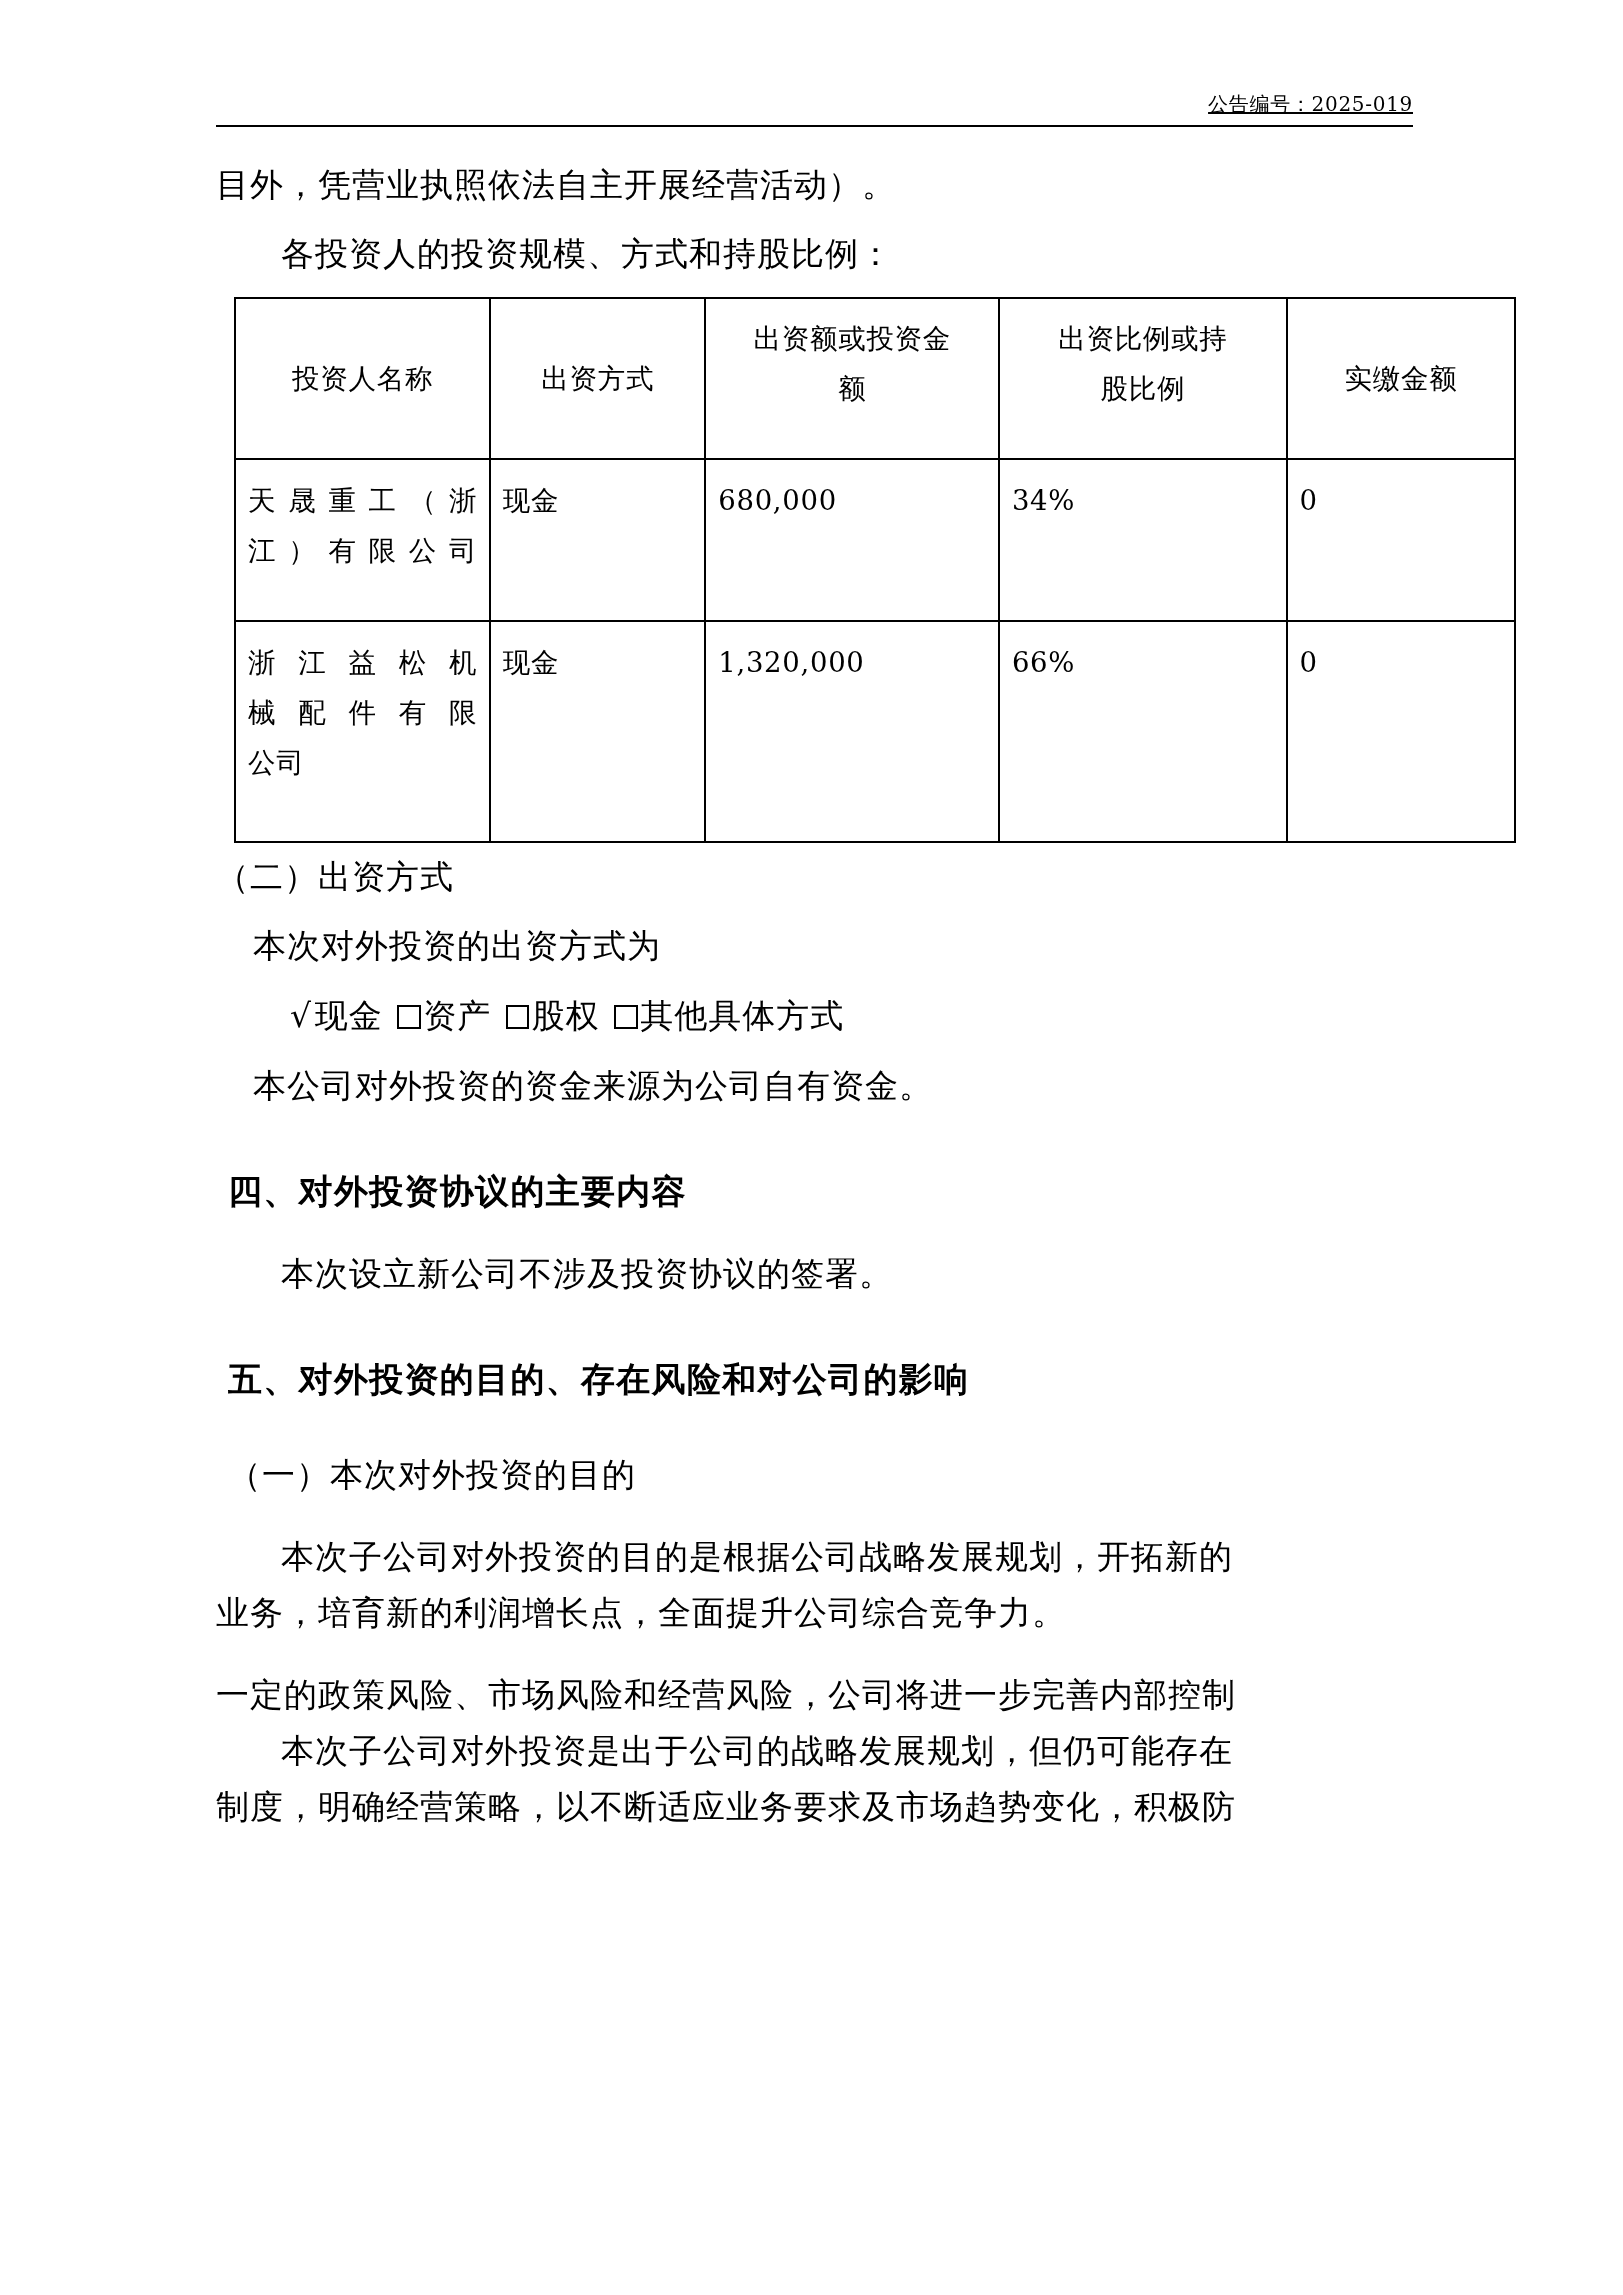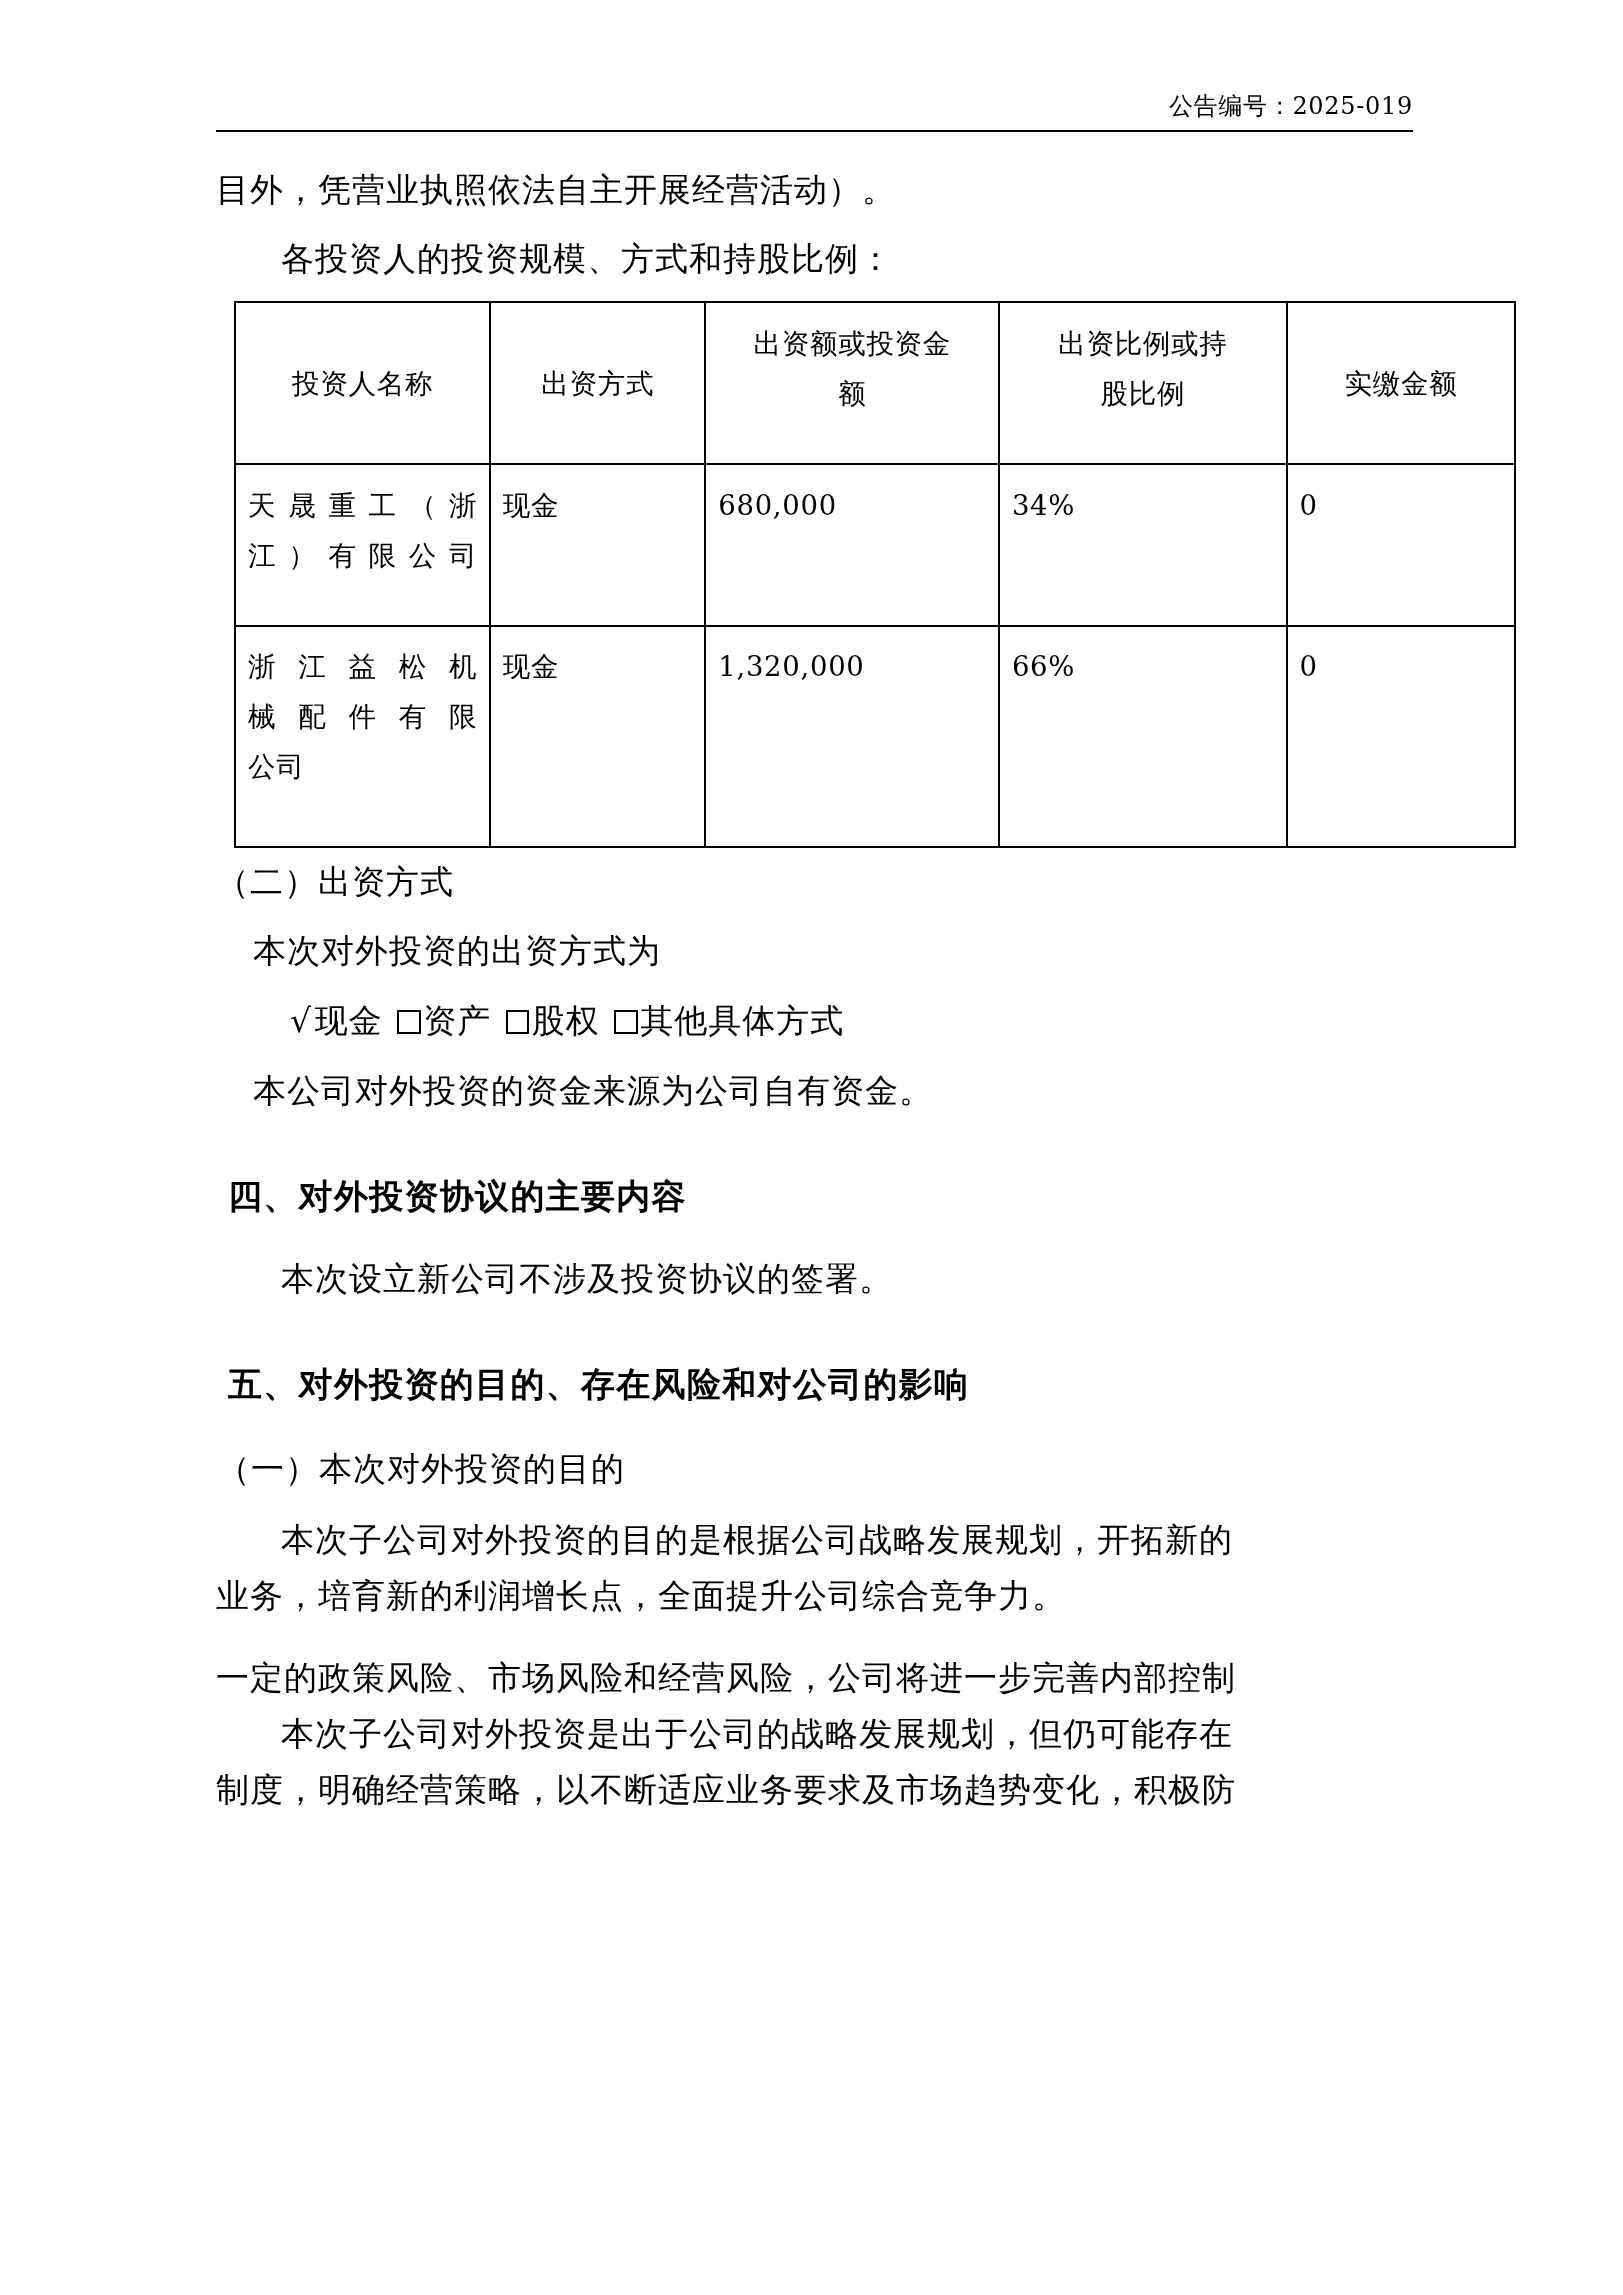--- a/index.html
+++ b/index.html
@@ -25,25 +25,26 @@
   .content {
     position: absolute;
     left: 216px;
     top: 92px;
     width: 1197px;
   }
 
   
   .header {
     text-align: right;
-    font-size: 24px;
+    font-size: 20px;
     line-height: 1.2;
     letter-spacing: 0.7px;
     padding-bottom: 9.2px;
     font-family: "DejaVu Serif", "Liberation Serif", serif;
+    text-decoration: underline;
   }
   .header-rule {
     border-top: 2.6px solid #000;
     margin-bottom: 30px;
   }
 
   
   .para {
     font-size: 33px;
     line-height: 56px;
@@ -65,21 +66,21 @@
     line-height: 60px;
     font-weight: bold;
     letter-spacing: 1.3px;
     margin: 12px;
     white-space: nowrap;
   }
   .subheading {
     font-size: 33px;
     line-height: 58px;
     letter-spacing: 1px;
-    margin: 1px;
+    margin: 12px;
     white-space: nowrap;
   }
 
   
   .inv-table {
     border-collapse: collapse;
     width: 1152px;
     margin: 14.4px 0 6.5px 18.3px;
     table-layout: fixed;
   }

